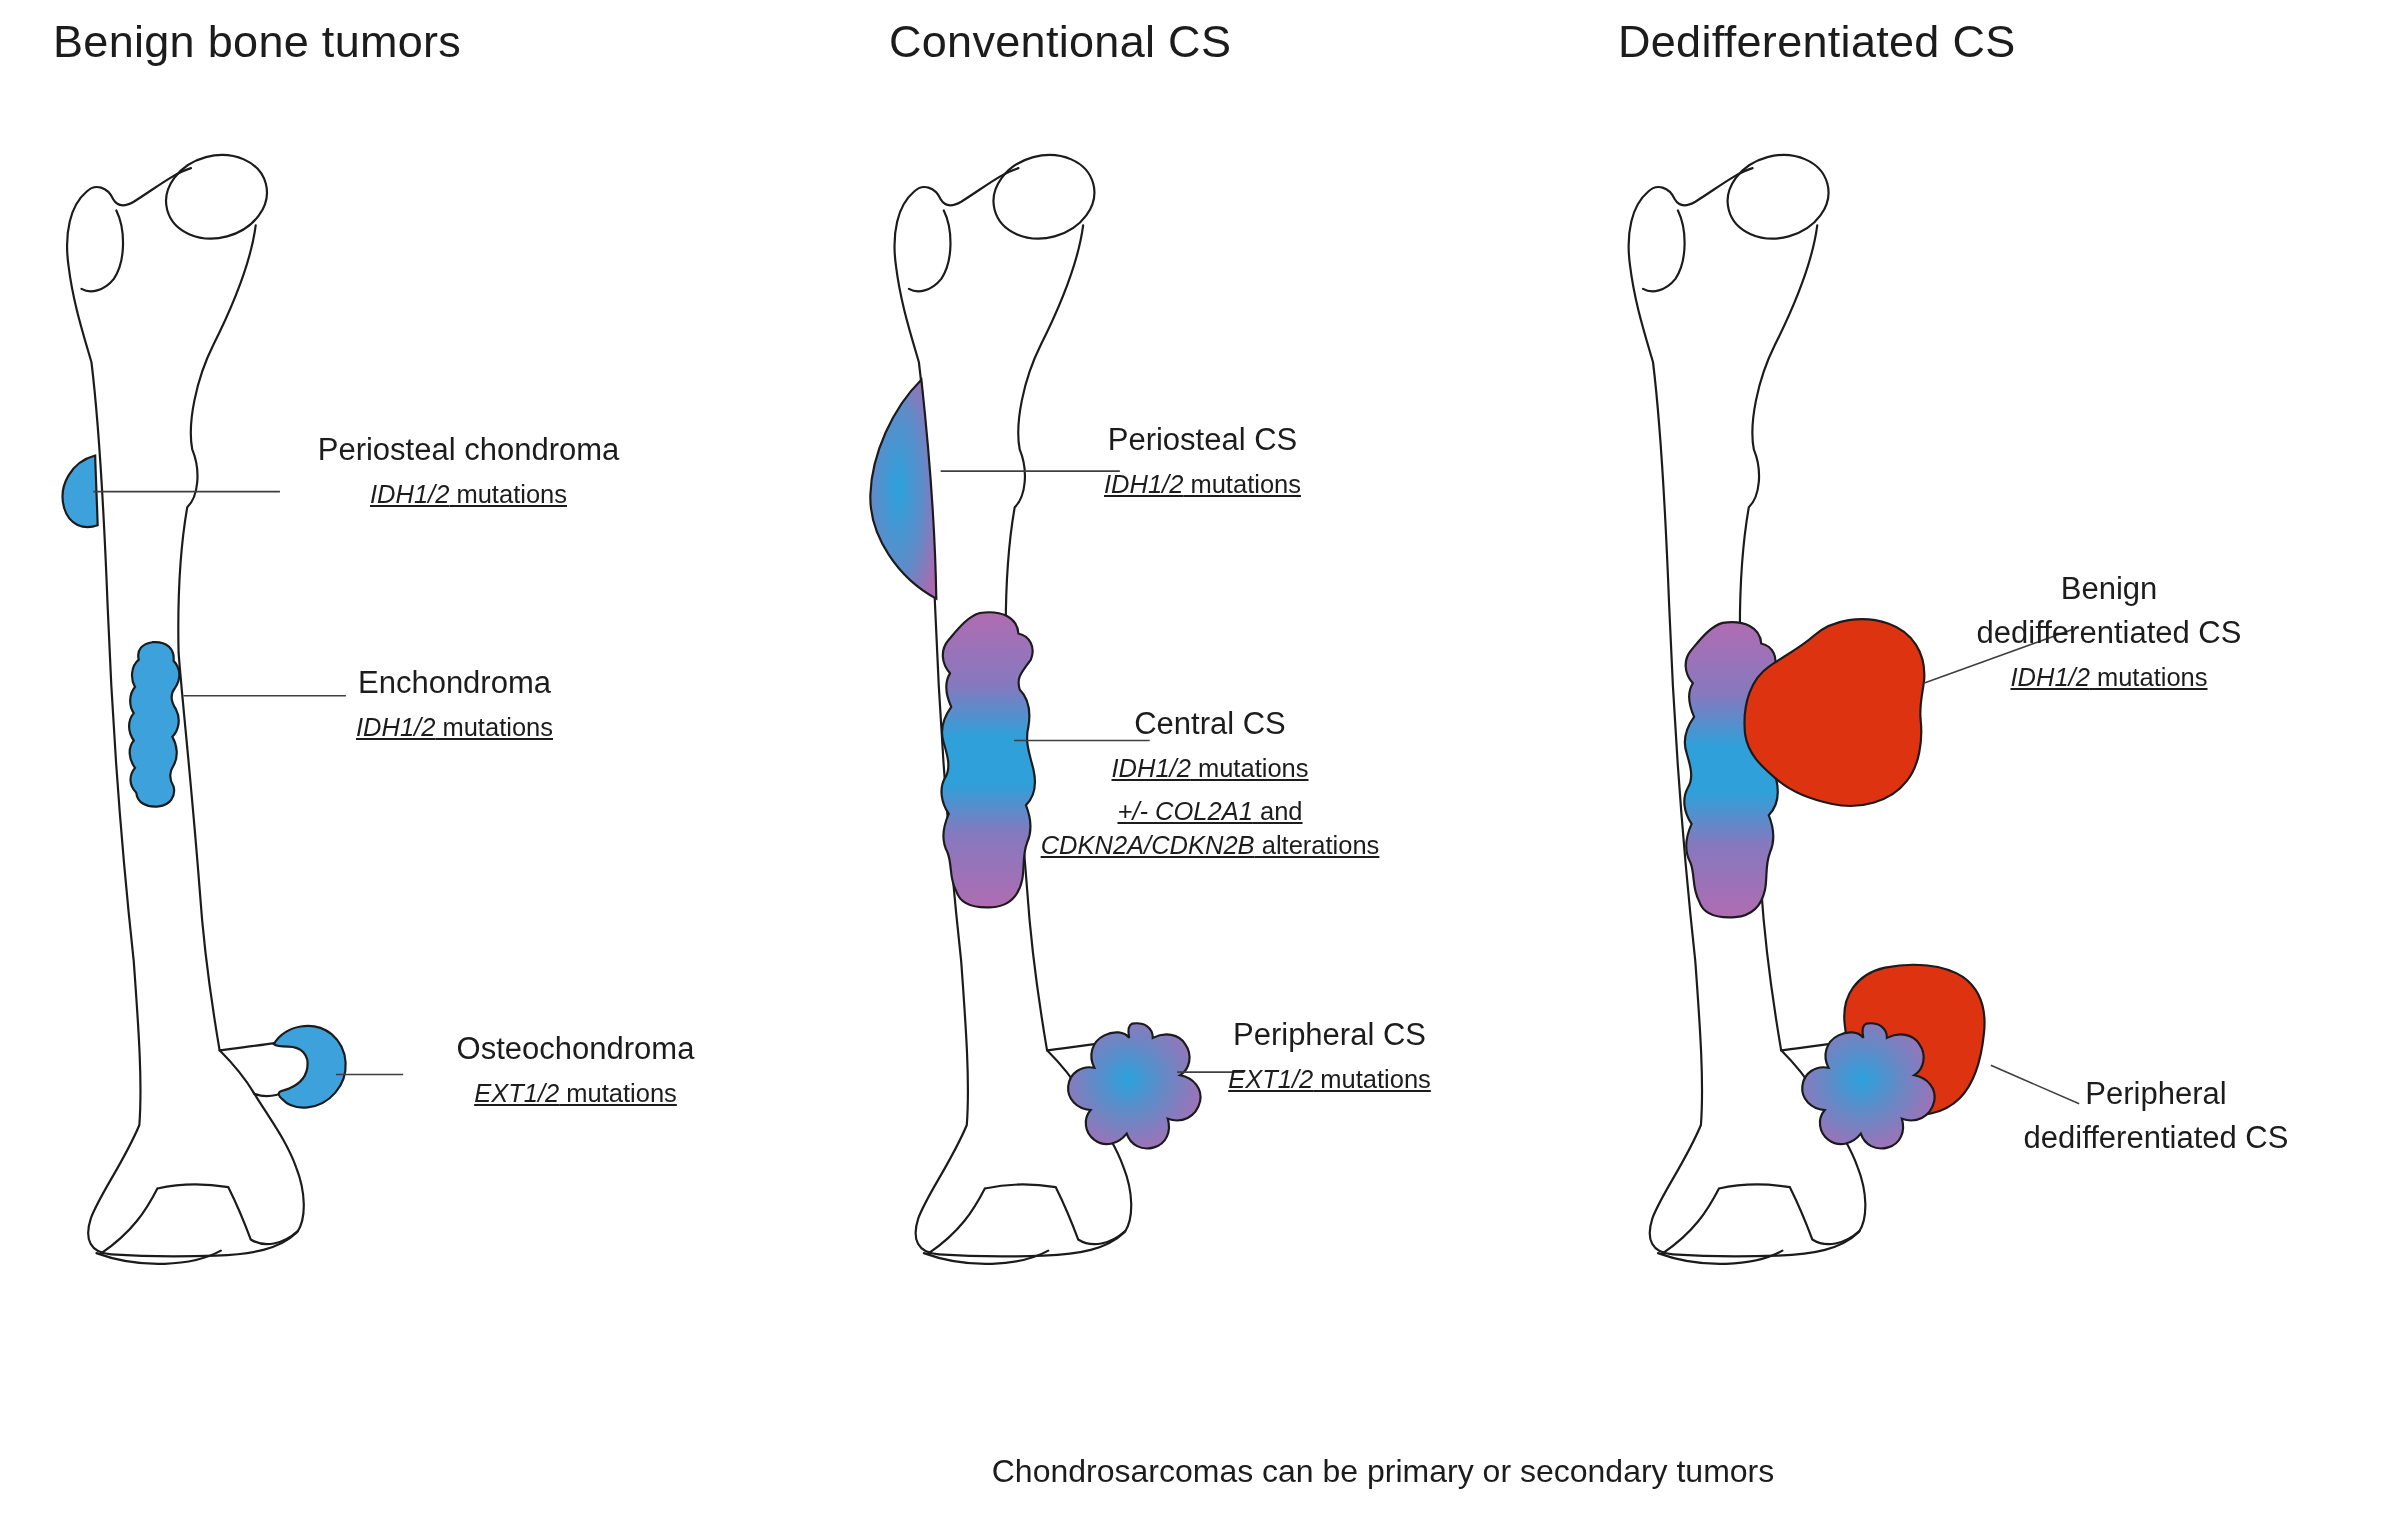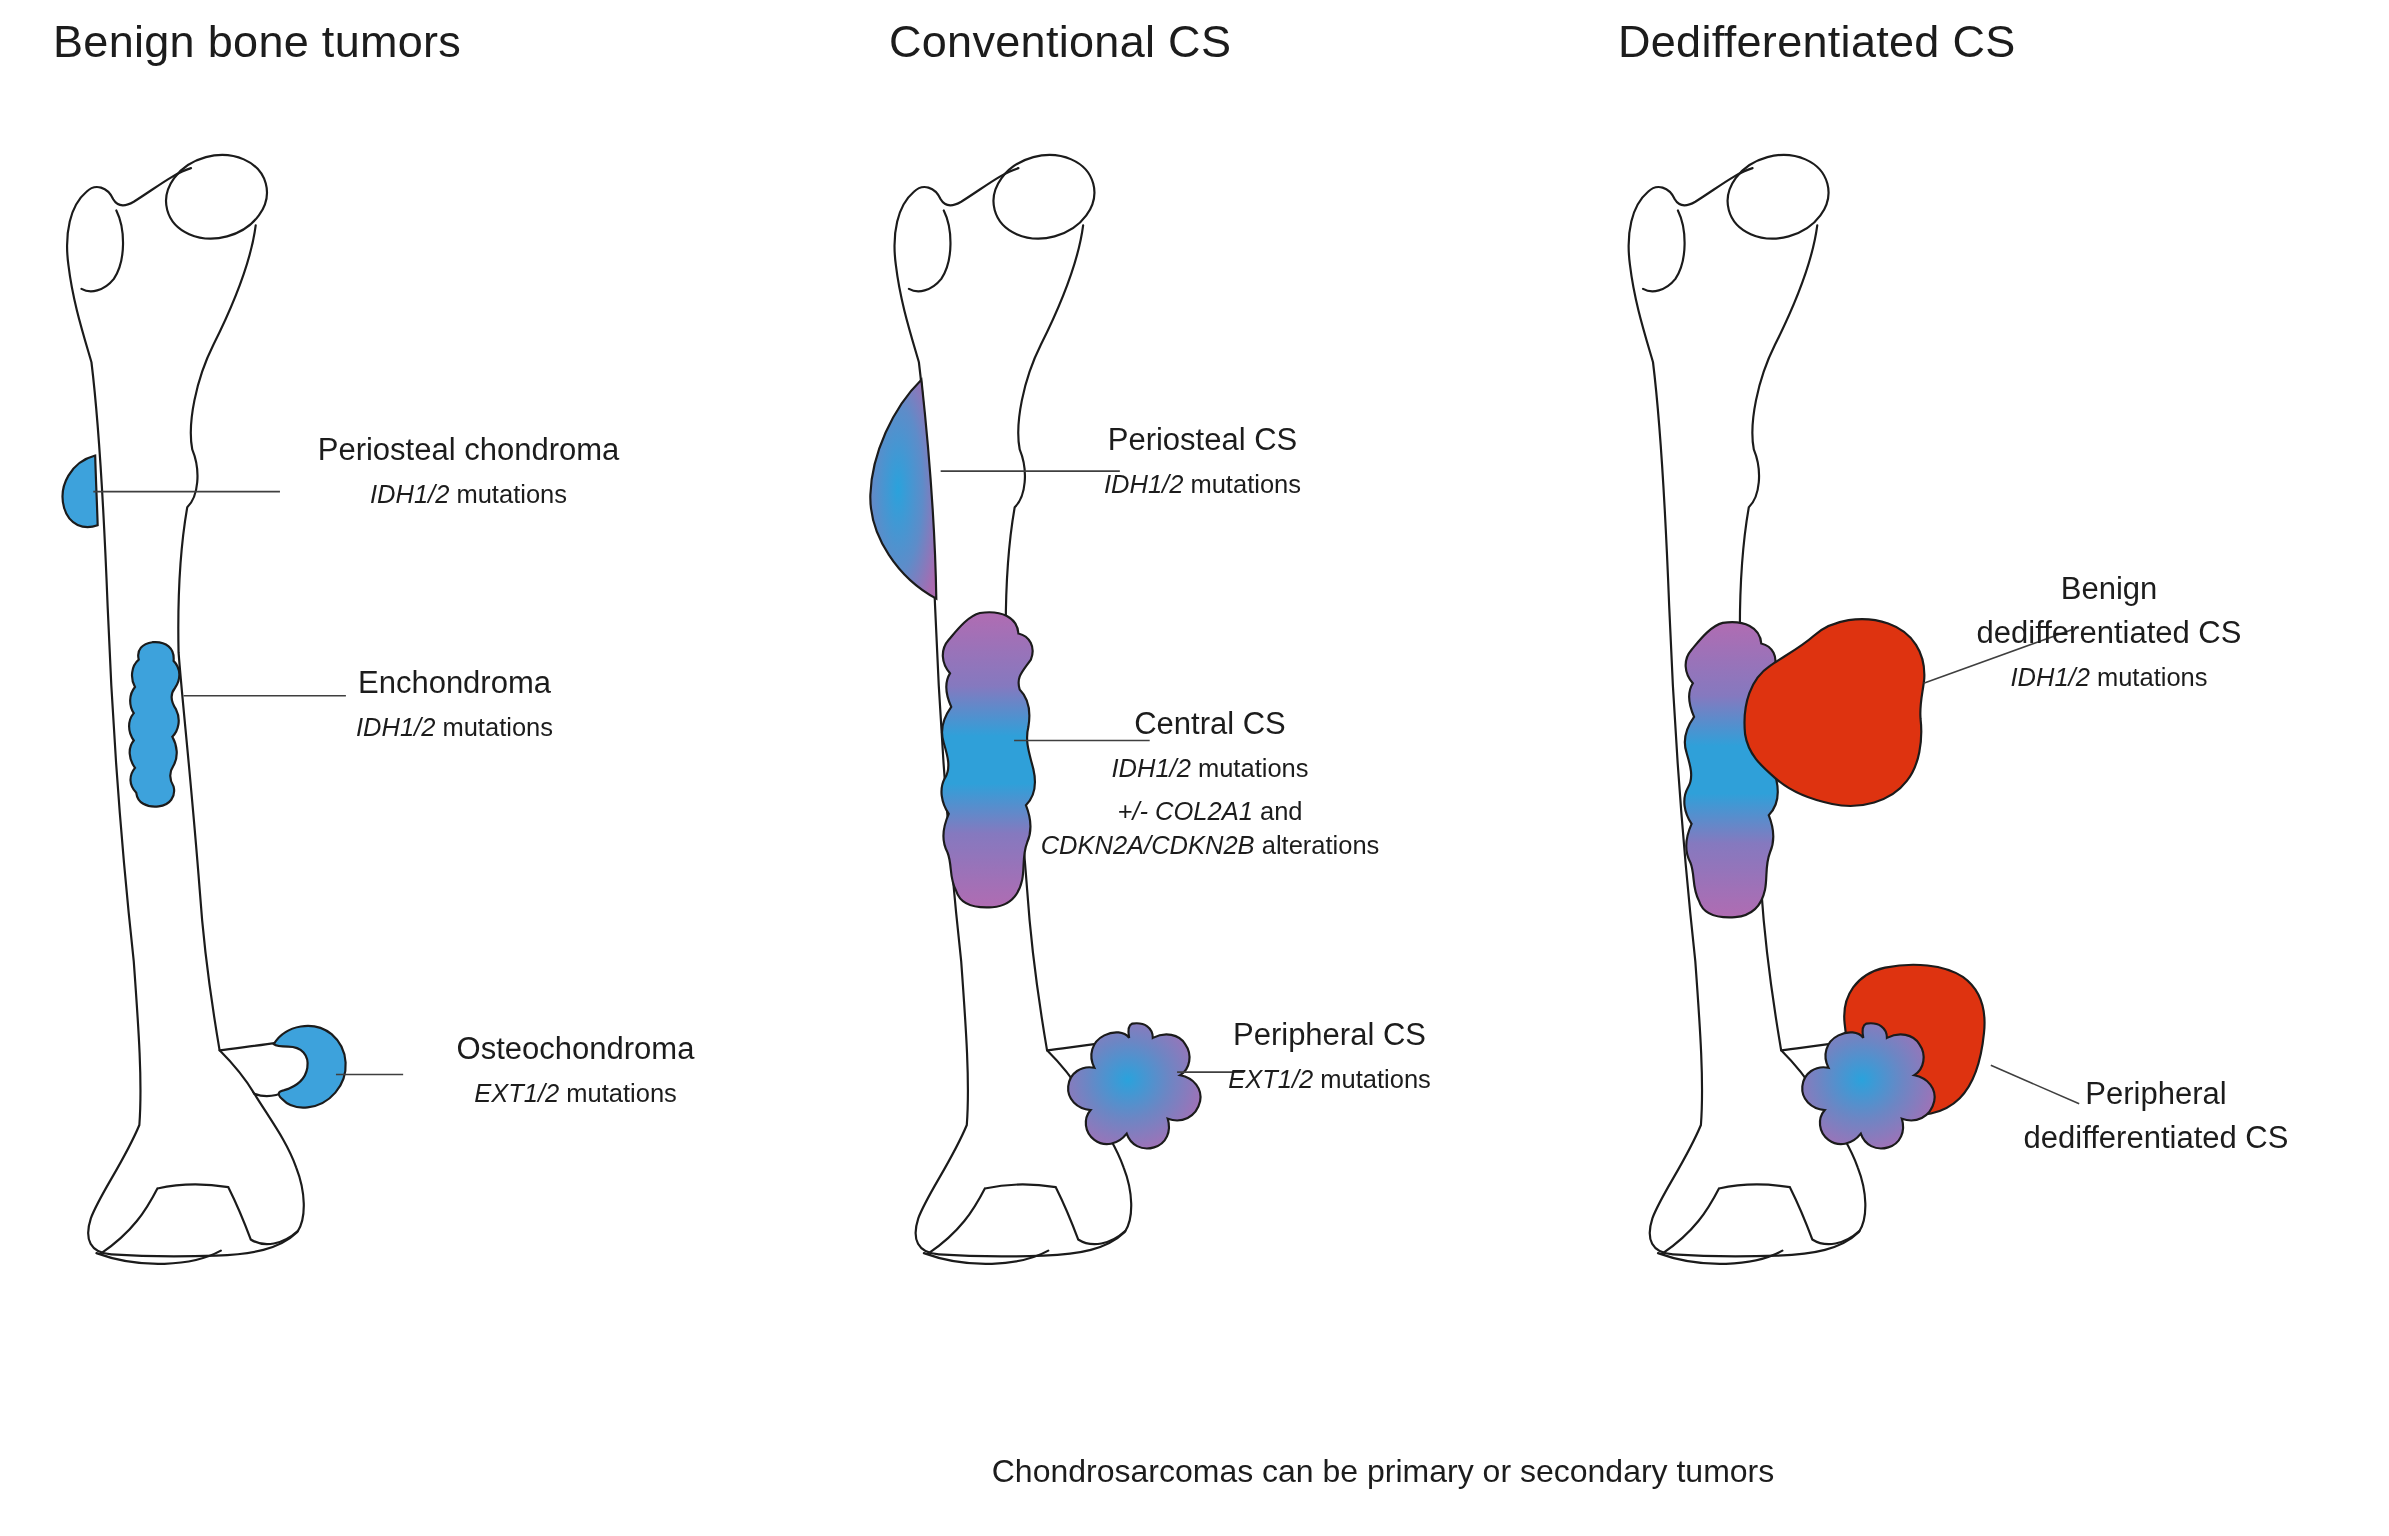--- a/index.html
+++ b/index.html
@@ -4,21 +4,21 @@
 <style>
   html,body{margin:0;padding:0;background:#ffffff;}
   body{width:2389px;height:1537px;position:relative;overflow:hidden;
        font-family:"Liberation Sans", sans-serif;color:#1c1c1c;}
   .stage{position:absolute;left:0;top:0;width:2389px;height:1454px;}
   svg.art{position:absolute;left:0;top:0;}
   .hdr{position:absolute;font-size:45px;line-height:1.1;font-weight:400;
        letter-spacing:0.3px;white-space:nowrap;}
   .lblock{position:absolute;text-align:center;}
   .lname{font-size:31px;line-height:1.42;font-weight:400;}
-  .lmut{font-size:25.5px;line-height:1.33;margin-top:6.2px;}
+  .lmut{font-size:25.5px;line-height:1.33;margin-top:6.2px;text-decoration:underline;}
   .lmut .it{font-style:italic;}
   .caption{position:absolute;font-size:32px;text-align:center;}
 </style>
 </head>
 <body>
 
 <div class="stage">
 
 <svg class="art" width="2389" height="1537" viewBox="0 0 3840 2470">
   <defs>

